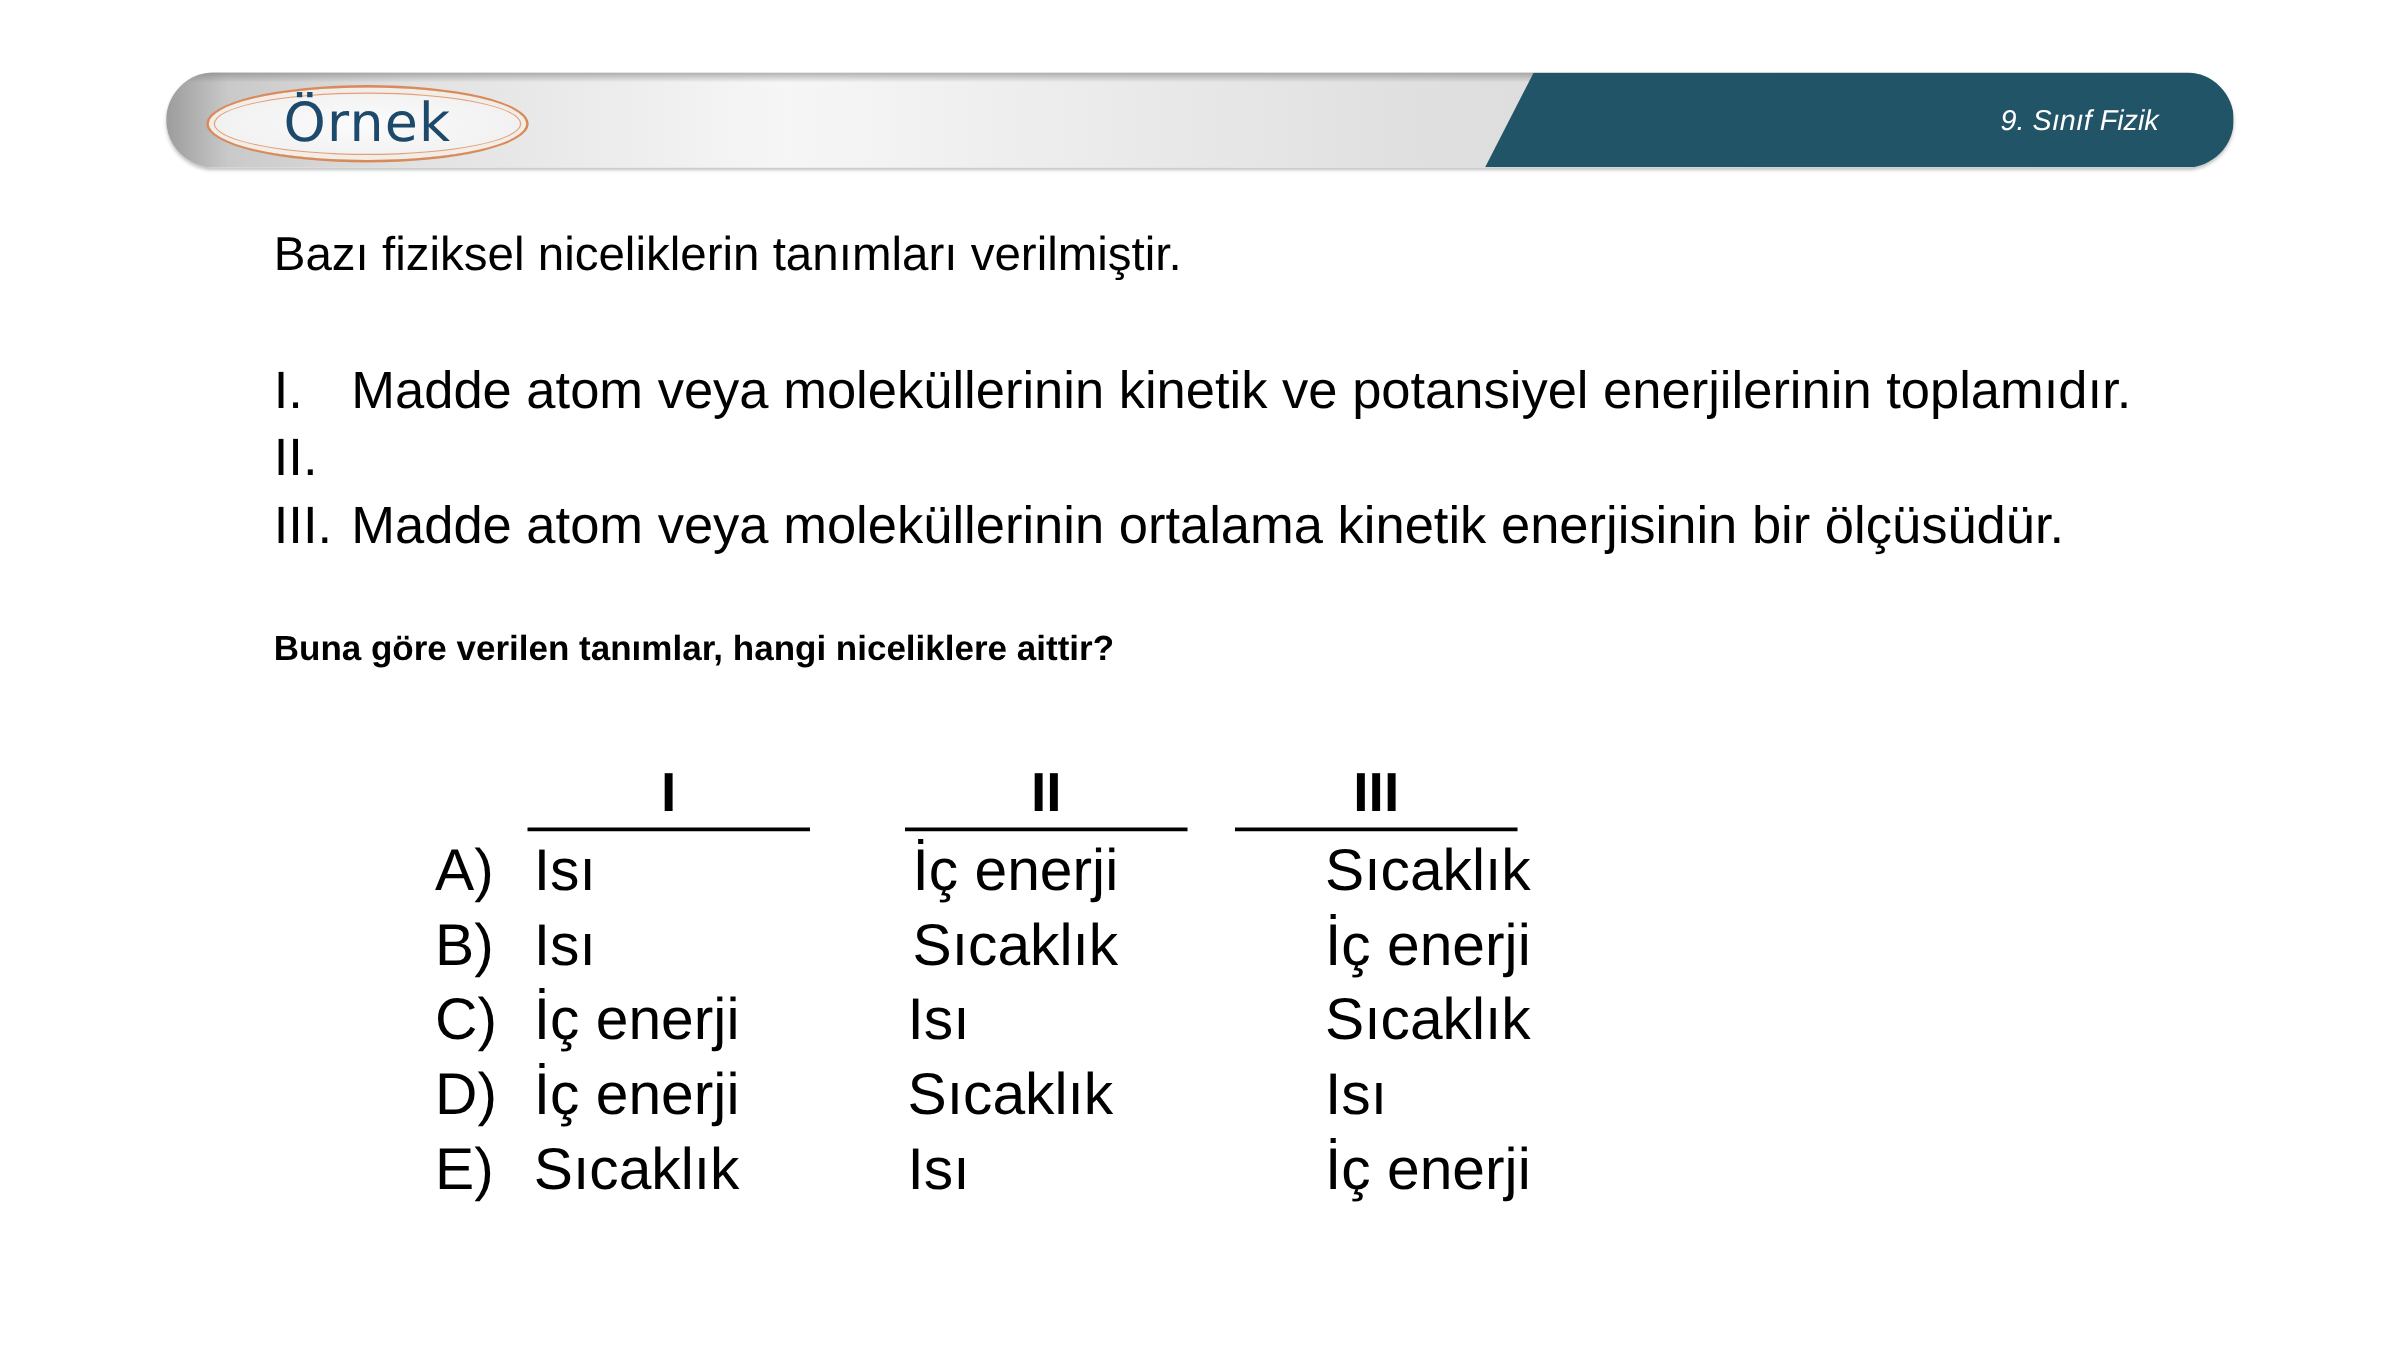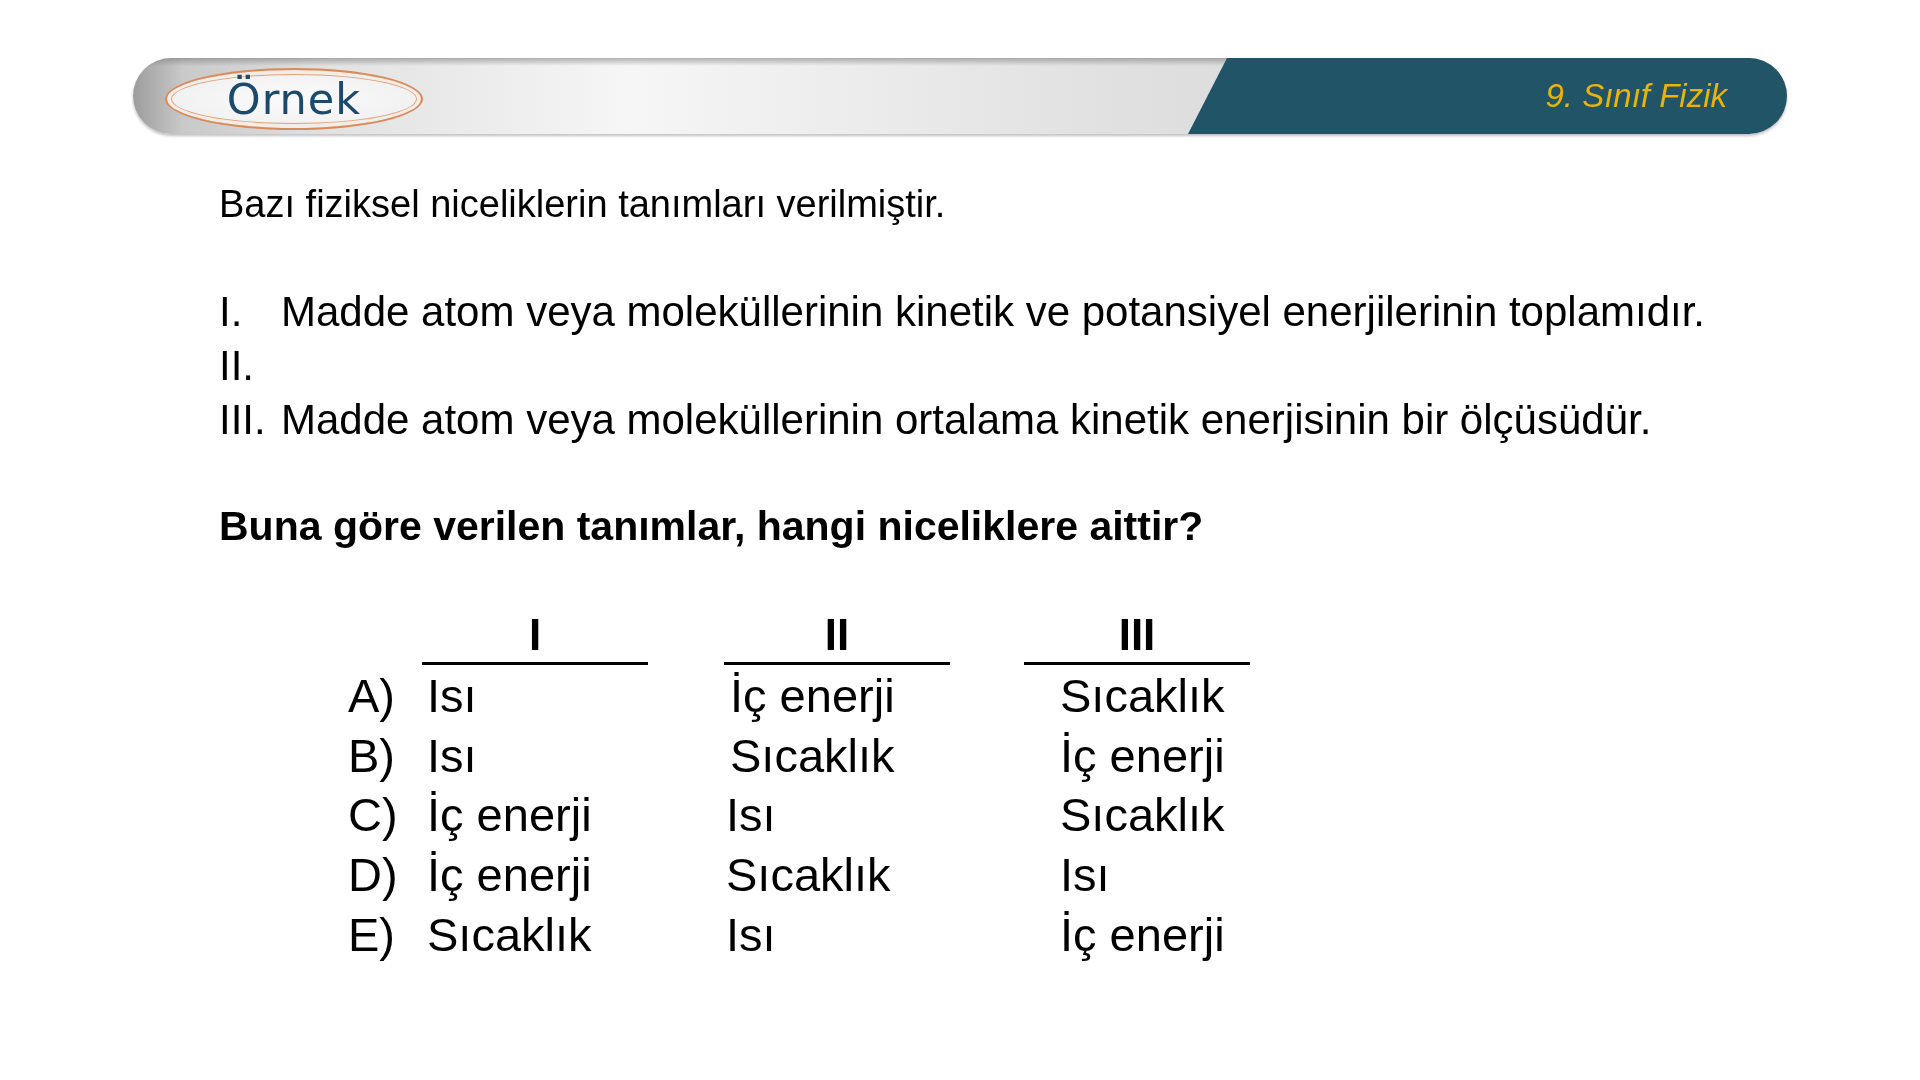--- a/index.html
+++ b/index.html
@@ -28,27 +28,27 @@
       background: radial-gradient(ellipse at center, #fbfbfb 0%, #f1f1f1 70%, #e8e8e8 100%);
       border: 2px solid #d98a5a;
       box-shadow: inset 0 0 0 4px #f3ede8, inset 0 0 0 5px #e2a07a;
       display: flex; align-items: center; justify-content: center;
     }
     .oval span {
       font-family: "DejaVu Sans", sans-serif; font-size: 43px; color: #1d4a6b; letter-spacing: 1px;
     }
     .grade {
       position: absolute; right: 60px; top: 0; height: 76px; line-height: 76px;
-      color: #eab308; font-size: 33px; font-style: italic;
+      color: #ffffff; font-size: 23px; font-style: italic;
     }
     .intro { position: absolute; left: 219px; top: 183px; font-size: 38px; white-space: nowrap; }
     .items { position: absolute; left: 219px; top: 289px; font-size: 42px; }
     .item { height: 54px; line-height: 46px; white-space: nowrap; display: flex; }
     .item .num { width: 62px; display: inline-block; }
-    .question { position: absolute; left: 219px; top: 503px; font-size: 41px; font-weight: bold; white-space: nowrap; }
+    .question { position: absolute; left: 219px; top: 503px; font-size: 28px; font-weight: bold; white-space: nowrap; }
     .col-head {
       position: absolute; top: 610px; height: 52px; border-bottom: 3px solid #000;
       text-align: center; font-size: 44px; font-weight: bold; line-height: 50px;
     }
     .row { position: absolute; left: 0; font-size: 47px; white-space: nowrap; height: 60px; line-height: 60px; }
     .row span { position: absolute; top: 0; }
   </style>
 </head>
 <body>
 
@@ -75,21 +75,21 @@
     <span class="num">III.</span>
     <span>Madde atom veya moleküllerinin ortalama kinetik enerjisinin bir ölçüsüdür.</span>
   </div>
 </div>
 
 <div class="question">Buna göre verilen tanımlar, hangi niceliklere aittir?</div>
 
 <div>
   <div class="col-head" style="left:422px;width:226px;">I</div>
   <div class="col-head" style="left:724px;width:226px;">II</div>
-  <div class="col-head" style="left:1024px;width:226px;">III</div>
+  <div class="col-head" style="left:988px;width:226px;">III</div>
 
   <div class="row" style="top:666px;">
     <span style="left:348px;">A)</span>
     <span style="left:427px;">Isı</span>
     <span style="left:730px;">İç enerji</span>
     <span style="left:1060px;">Sıcaklık</span>
   </div>
   <div class="row" style="top:726px;">
     <span style="left:348px;">B)</span>
     <span style="left:427px;">Isı</span>

